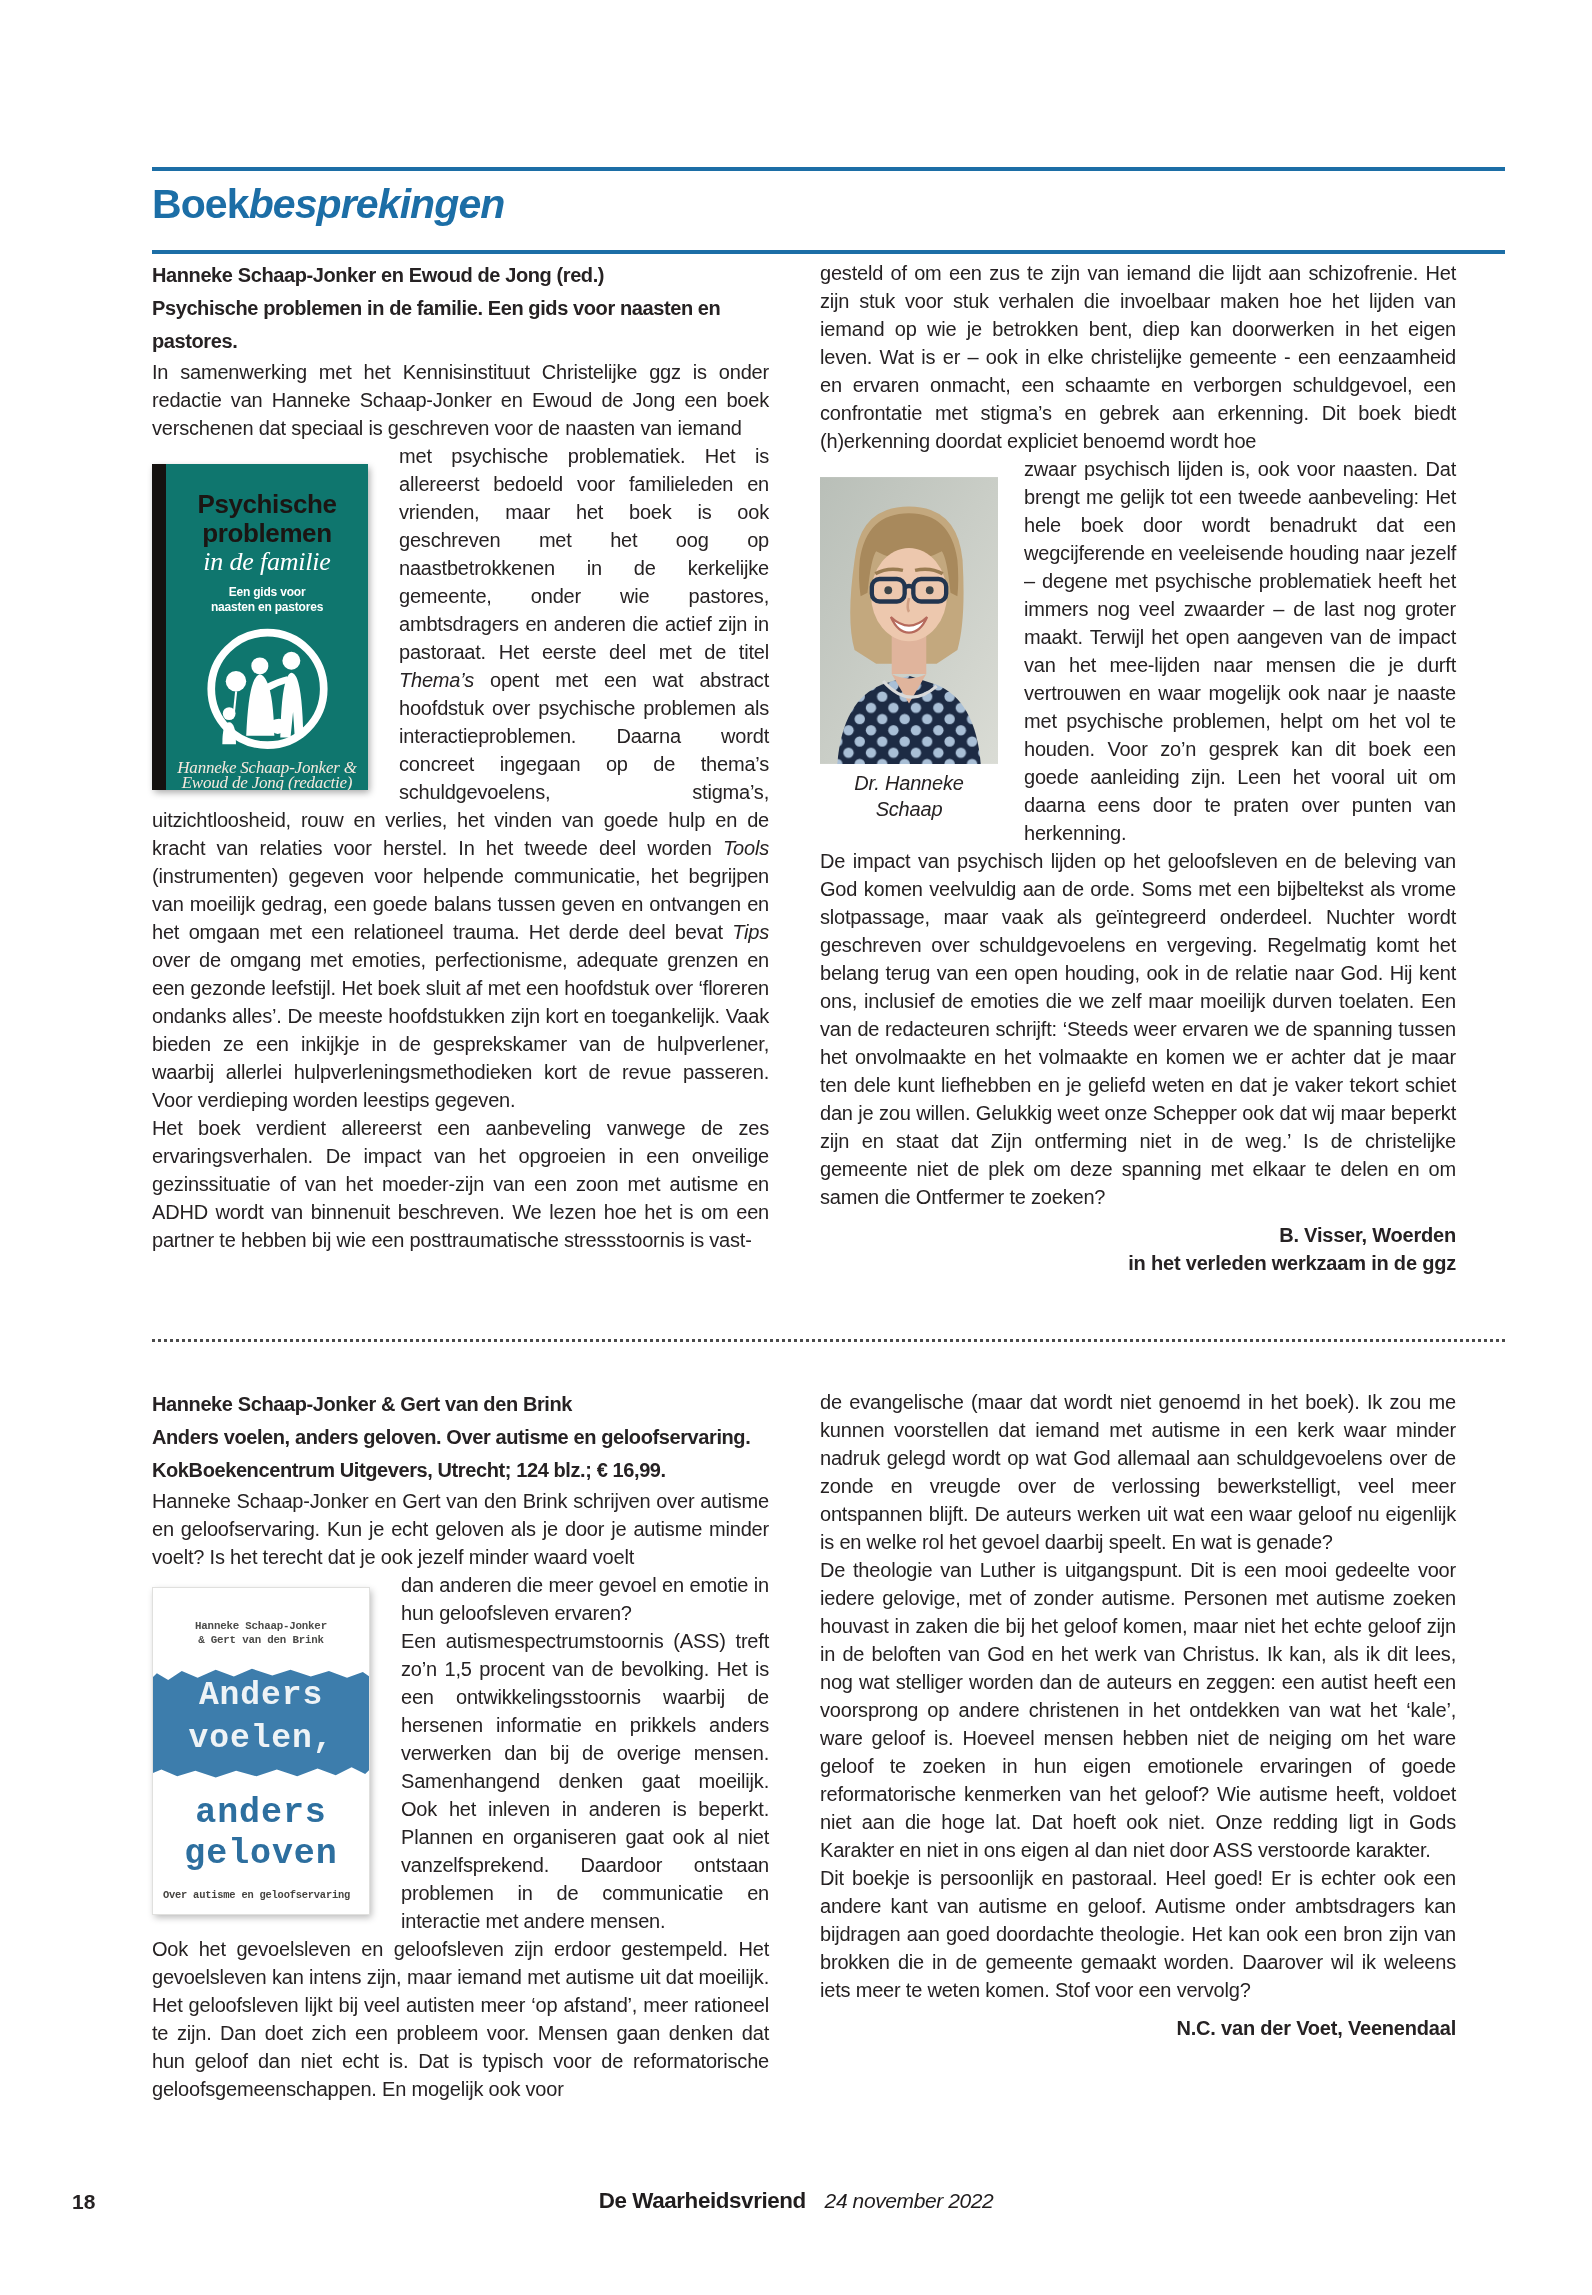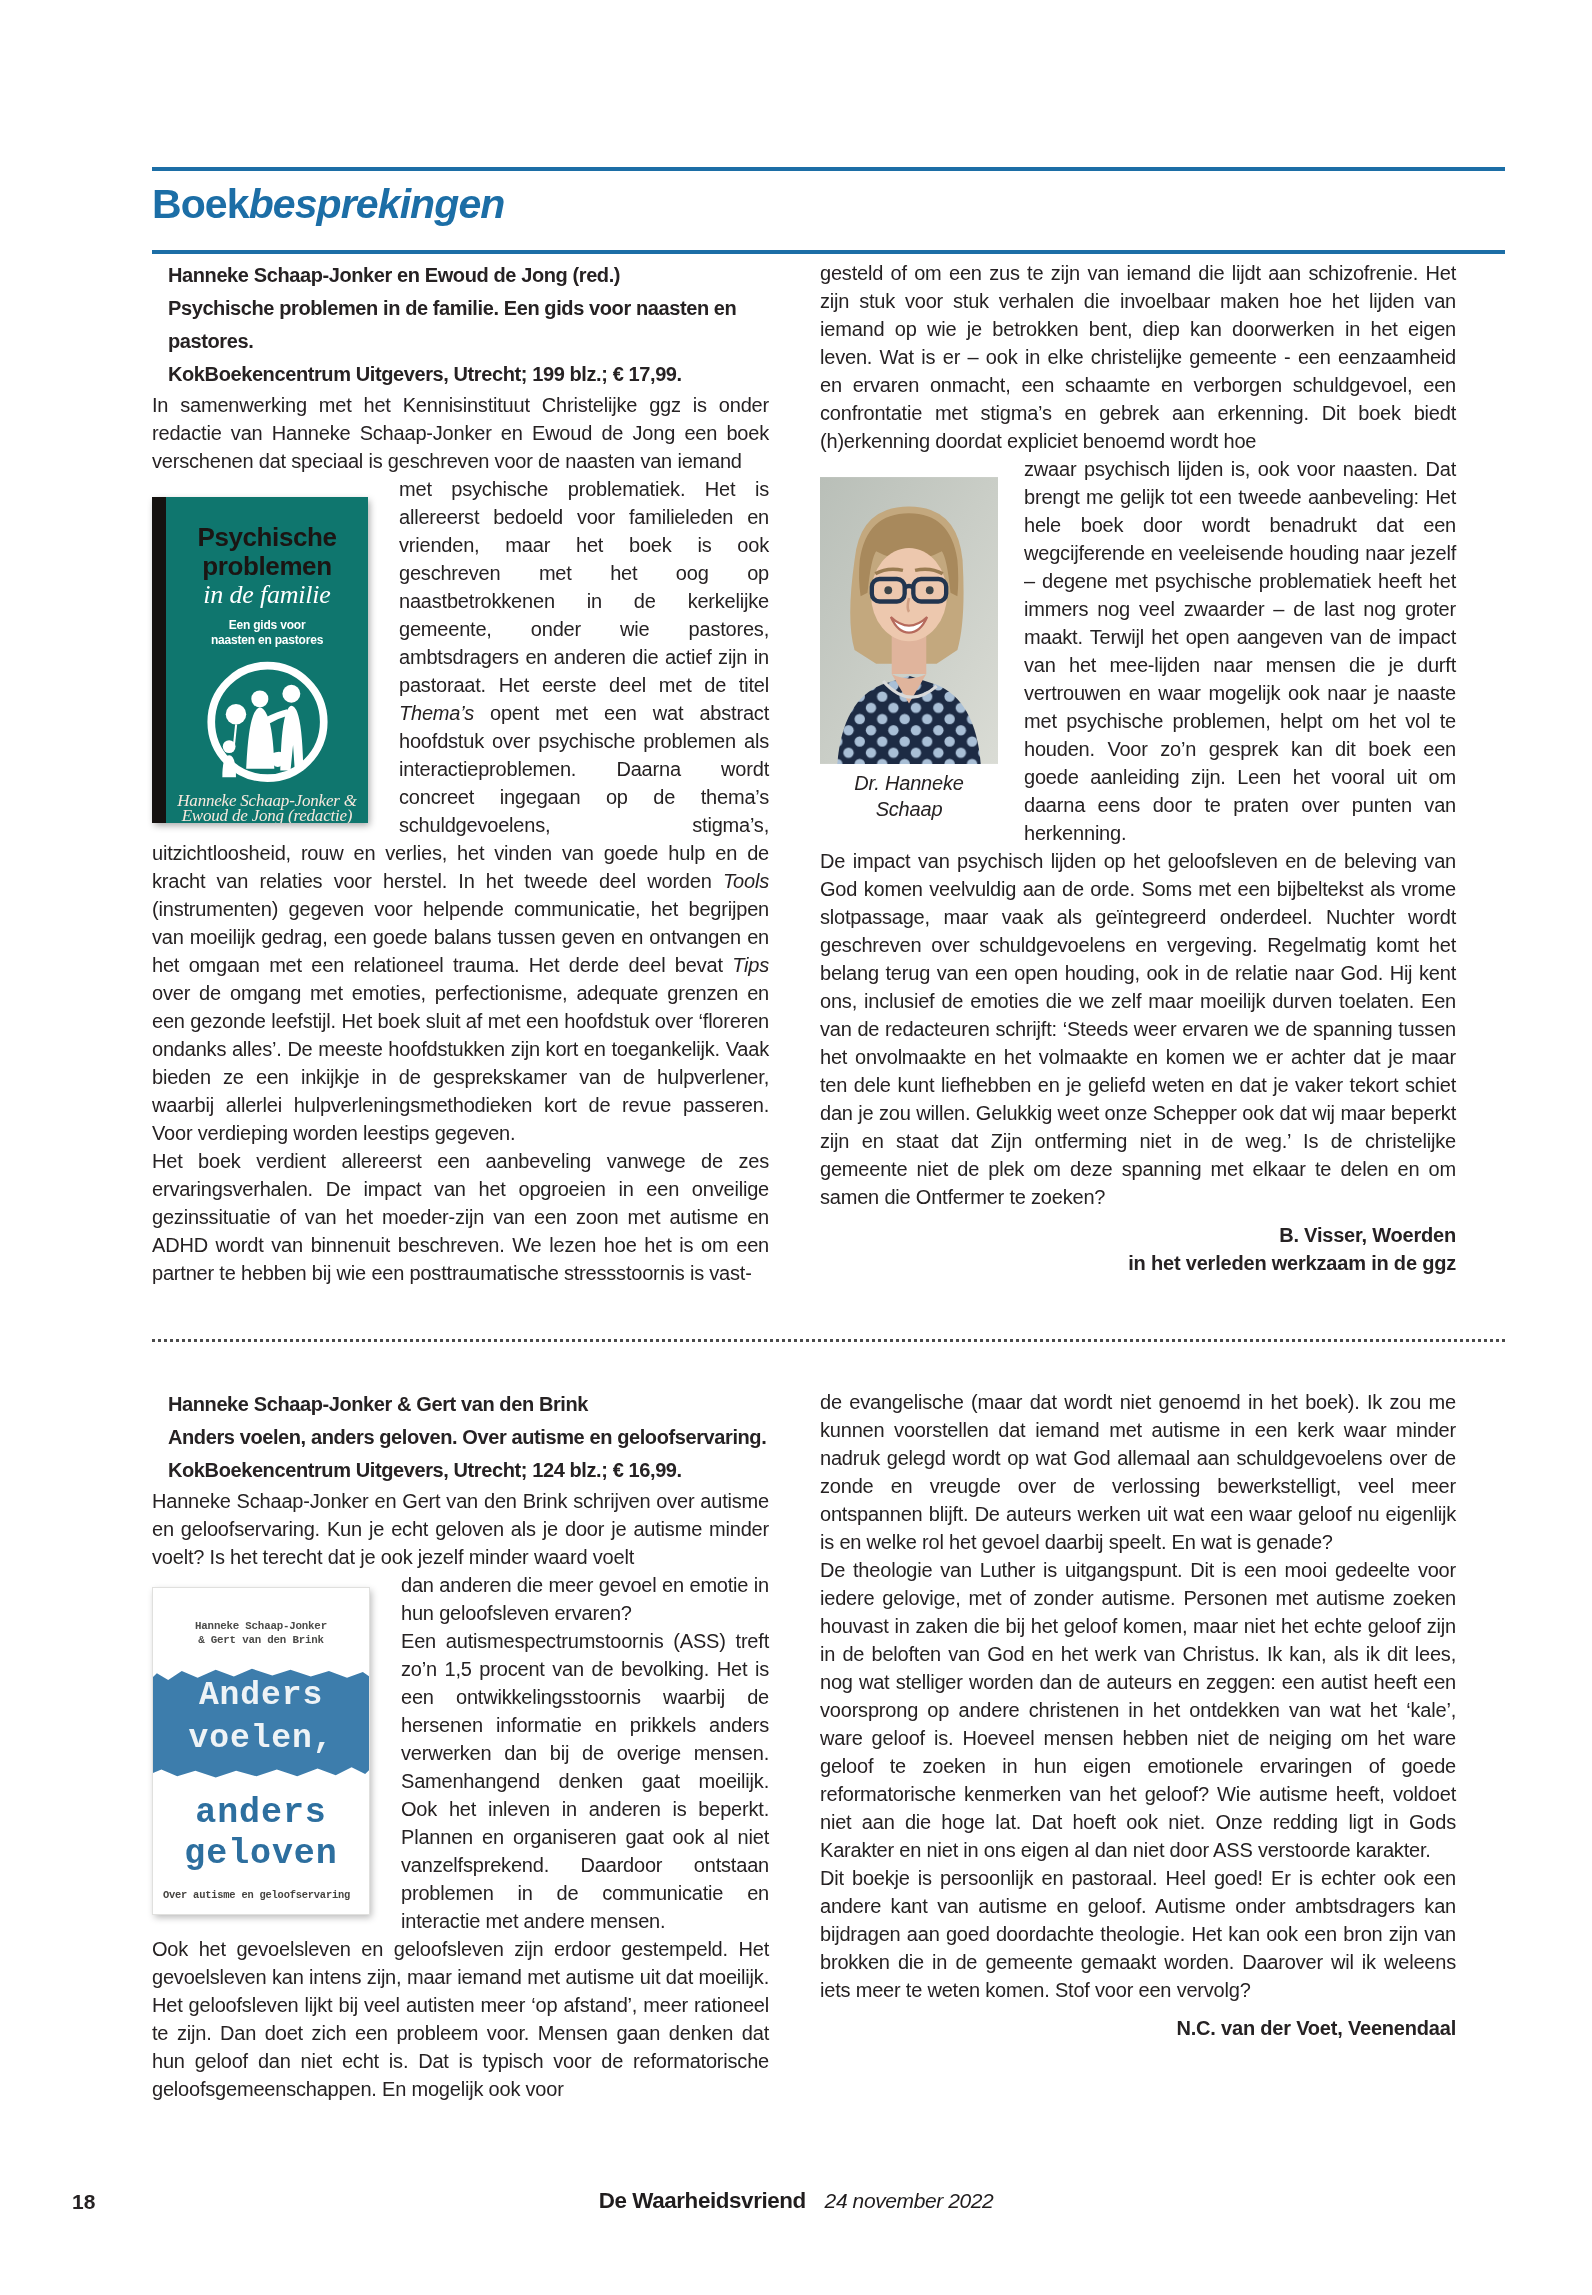--- a/index.html
+++ b/index.html
@@ -14,21 +14,21 @@
   .rule-bottom{top:250px;}
   .page-title{
     position:absolute;left:152px;top:176px;font-size:41px;line-height:1.4;
     color:#1c6ea6;letter-spacing:-0.9px;white-space:nowrap;
   }
   .page-title .tb{font-weight:700;}
   .page-title .ti{font-style:italic;font-weight:600;}
   
   .col{position:absolute;font-size:20px;line-height:28px;letter-spacing:-0.2px;}
   .col p{margin:0;text-align:justify;}
-  .hline{font-weight:700;line-height:33px;letter-spacing:-0.4px;text-align:left;margin-left:16px;}
+  .hline{font-weight:700;line-height:33px;letter-spacing:-0.4px;text-align:left;}
   .it{font-style:italic;margin-top:16px;}
   .sig{font-weight:700;text-align:right;margin-top:10.4px;line-height:28px;}
   .sig div{text-align:right;}
   #l-col-1{left:152px;top:259px;width:617px;}
   #r-col-1{left:820px;top:259px;width:636px;}
   #l-col-2{left:152px;top:1388px;width:617px;}
   #r-col-2{left:820px;top:1388px;width:636px;}
   .clearfix::after{content:"";display:block;clear:both;}
   
   .dotted-sep{position:absolute;left:152px;top:1339px;width:1353px;height:0;
@@ -77,21 +77,20 @@
 </head>
 <body>
 
 <div class="rule rule-top"></div>
 <div class="page-title"><span class="tb">Boek</span><span class="ti">besprekingen</span></div>
 <div class="rule rule-bottom"></div>
 
 <div class="col clearfix" id="l-col-1">
   <div class="hline">Hanneke Schaap-Jonker en Ewoud de Jong (red.)</div>
   <div class="hline">Psychische problemen in de familie. Een gids voor naasten en pastores.</div>
-  <div class="hline">KokBoekencentrum Uitgevers, Utrecht; 199 blz.; € 17,99.</div>
   <p>In samenwerking met het Kennisinstituut Christelijke ggz is onder redactie van Hanneke Schaap-Jonker en Ewoud de Jong een boek verschenen dat speciaal is geschreven voor de naasten van iemand</p>
 
   <div class="cover1-float">
     <div class="cover1-spine"></div>
     <div class="cover1-inner">
       <div class="cover1-t">Psychische</div>
       <div class="cover1-t">problemen</div>
       <div class="cover1-sub">in de familie</div>
       <div class="cover1-tag">
         <div>Een gids voor</div>

